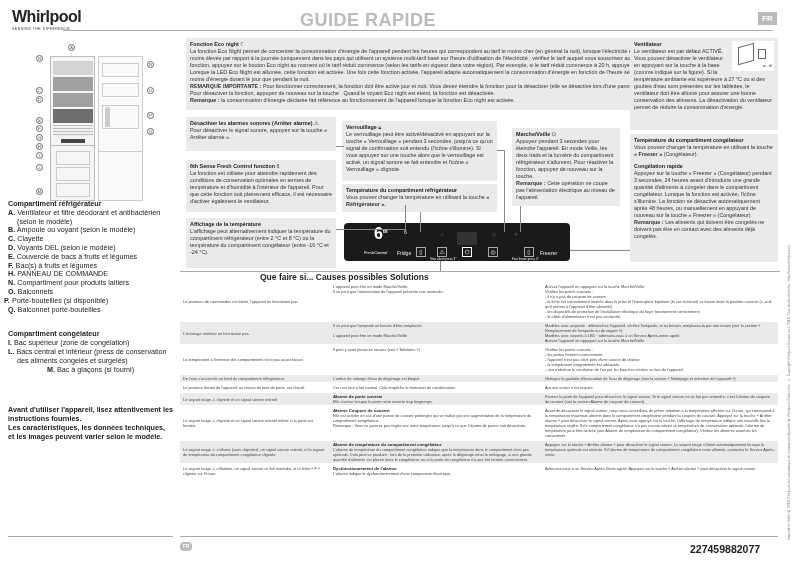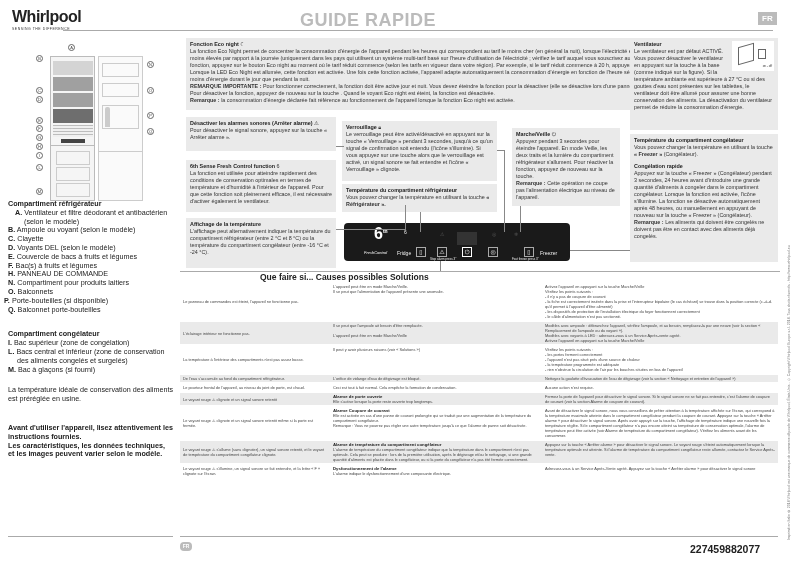--- a/index.html
+++ b/index.html
@@ -86,43 +86,42 @@
   <div class="lbl-circle" style="left:8px;top:150px;">M</div>
   <div class="lbl-circle" style="left:119px;top:23px;">N</div>
   <div class="lbl-circle" style="left:119px;top:49px;">O</div>
   <div class="lbl-circle" style="left:119px;top:74px;">P</div>
   <div class="lbl-circle" style="left:119px;top:90px;">Q</div>
 </div>
 
 <div class="abs left-col">
   <div class="h">Compartiment réfrigérateur</div>
   <div id="fridge-items">
-      <div style="padding-left: 9px; text-indent: -9px; margin-left: 7px;"><b>A.</b> <span>Ventilateur et filtre déodorant et antibactérien (selon le modèle)</span></div>
+      <div style="padding-left: 9px; text-indent: -9px;"><b>A.</b> <span>Ventilateur et filtre déodorant et antibactérien (selon le modèle)</span></div>
       <div style="padding-left: 9px; text-indent: -9px;"><b>B.</b> <span>Ampoule ou voyant (selon le modèle)</span></div>
       <div style="padding-left: 9px; text-indent: -9px;"><b>C.</b> <span>Clayette</span></div>
       <div style="padding-left: 9px; text-indent: -9px;"><b>D.</b> <span>Voyants DEL (selon le modèle)</span></div>
       <div style="padding-left: 9px; text-indent: -9px;"><b>E.</b> <span>Couvercle de bacs à fruits et légumes</span></div>
       <div style="padding-left: 9px; text-indent: -9px;"><b>F.</b> <span>Bac(s) à fruits et légumes</span></div>
       <div style="padding-left: 9px; text-indent: -9px;"><b>H.</b> <span>PANNEAU DE COMMANDE</span></div>
       <div style="padding-left: 9px; text-indent: -9px;"><b>N.</b> <span>Compartiment pour produits laitiers</span></div>
       <div style="padding-left: 9px; text-indent: -9px;"><b>O.</b> <span>Balconnets</span></div>
       <div style="padding-left: 5px; text-indent: -9px;"><b>P.</b> <span>Porte-bouteilles (si disponible)</span></div>
       <div style="padding-left: 9px; text-indent: -9px;"><b>Q.</b> <span>Balconnet porte-bouteilles</span></div>
     </div>
   <div style="height:8px"></div>
   <div style="height:8px"></div>
   <div class="h">Compartiment congélateur</div>
   <div id="freezer-items">
       <div style="padding-left: 9px; text-indent: -9px;"><b>I.</b> <span>Bac supérieur (zone de congélation)</span></div>
-      <div style="padding-left: 9px; text-indent: -9px;"><b>L.</b> <span>Bacs central et inférieur (zone de conservation des aliments congelés et surgelés)</span></div>
-      <div style="padding-left: 9px; text-indent: -9px;"><b>M.</b> <span>Bac à glaçons (si fourni)</span></div>
+      <div style="padding-left: 9px; text-indent: -9px;"><b>L.</b> <span>Bacs central et inférieur (press de conservation des aliments congelés et surgelés)</span></div>
+      <div style="padding-left: 9px; text-indent: -9px; margin-left: 39px;"><b>M.</b> <span>Bac à glaçons (si fourni)</span></div>
     </div>
   <div style="height:6px"></div>
   <div style="height:6px"></div>
-  <div>La température idéale de conservation des aliments est préréglée en usine.</div>
   <div style="height:20px"></div>
   <div class="b">Avant d'utiliser l'appareil, lisez attentivement les instructions fournies.</div>
   <div class="b">Les caractéristiques, les données techniques, et les images peuvent varier selon le modèle.</div>
 </div>
 <div class="abs" style="left:8px;top:536px;width:165px;height:1px;background:#aaa;"></div>
 
 <div class="abs box" style="left:186px;top:38px;width:545px;height:72px;">
   <div><span class="t">Fonction Eco night</span> <span>☾</span></div>
   <div>La fonction Eco Night permet de concentrer la consommation d'énergie de l'appareil pendant les heures qui correspondent au tarif le moins cher (en général la nuit), lorsque l'électricité est disponible à volonté et les coûts moins élevés par rapport à la journée (uniquement dans les pays qui utilisent un système multi-tarif basé sur l'heure d'utilisation de l'électricité ; vérifiez le tarif auquel vous souscrivez auprès du fournisseur local. Pour activer la fonction, appuyez sur le bouton Eco night au moment où le tarif réduit commence (selon les tarifs en vigueur dans votre région). Par exemple, si le tarif réduit commence à 20 h, appuyez sur la touche à cette heure précise. Lorsque la LED Eco Night est allumée, cette fonction est activée. Une fois cette fonction activée, l'appareil adapte automatiquement la consommation d'énergie en fonction de l'heure sélectionnée, c'est-à-dire qu'il consomme moins d'énergie durant le jour que pendant la nuit.</div>
   <div><b>REMARQUE IMPORTANTE :</b> <span>Pour fonctionner correctement, la fonction doit être active jour et nuit. Vous devez éteindre la fonction pour la désactiver (elle se désactive lors d'une panne de courant ou si l'appareil est éteint). Pour désactiver la fonction, appuyez de nouveau sur la touche . Quand le voyant Eco night est éteint, la fonction est désactivée.</span></div>

